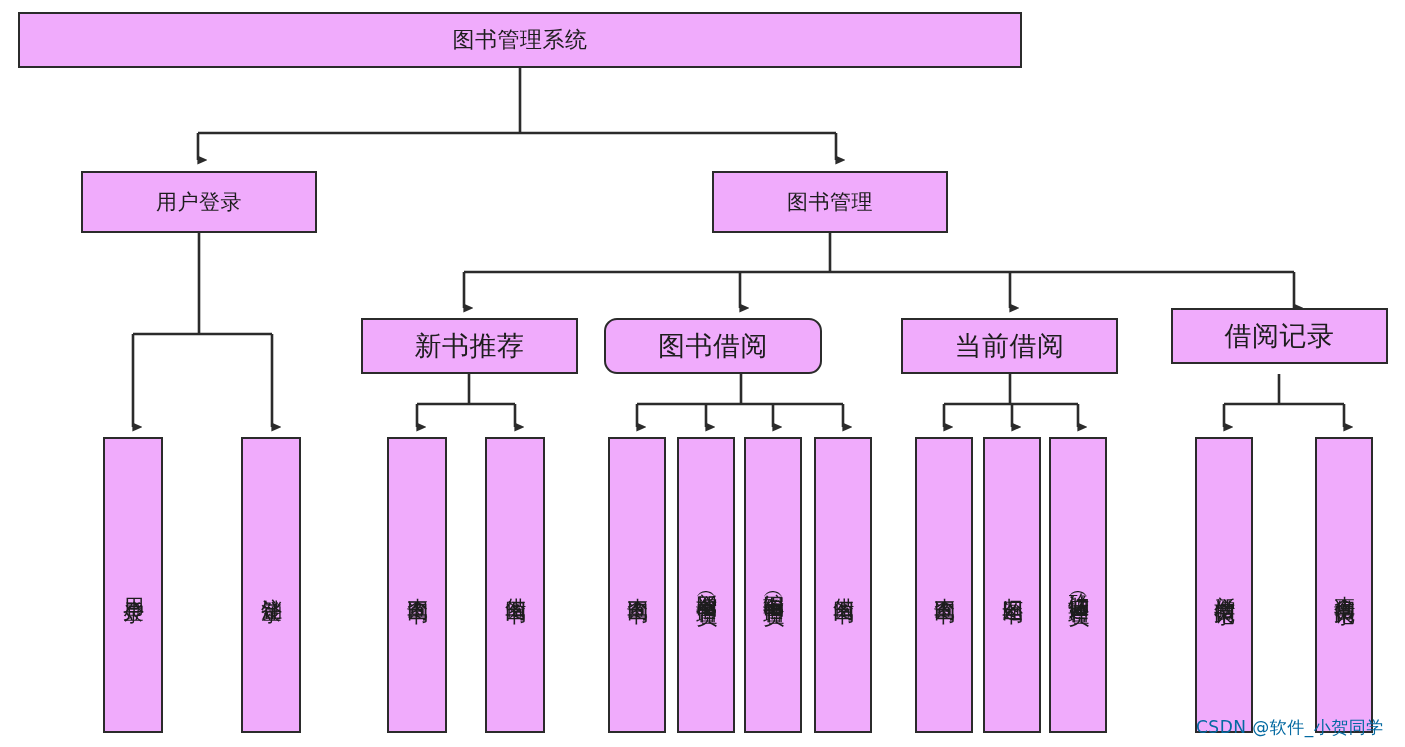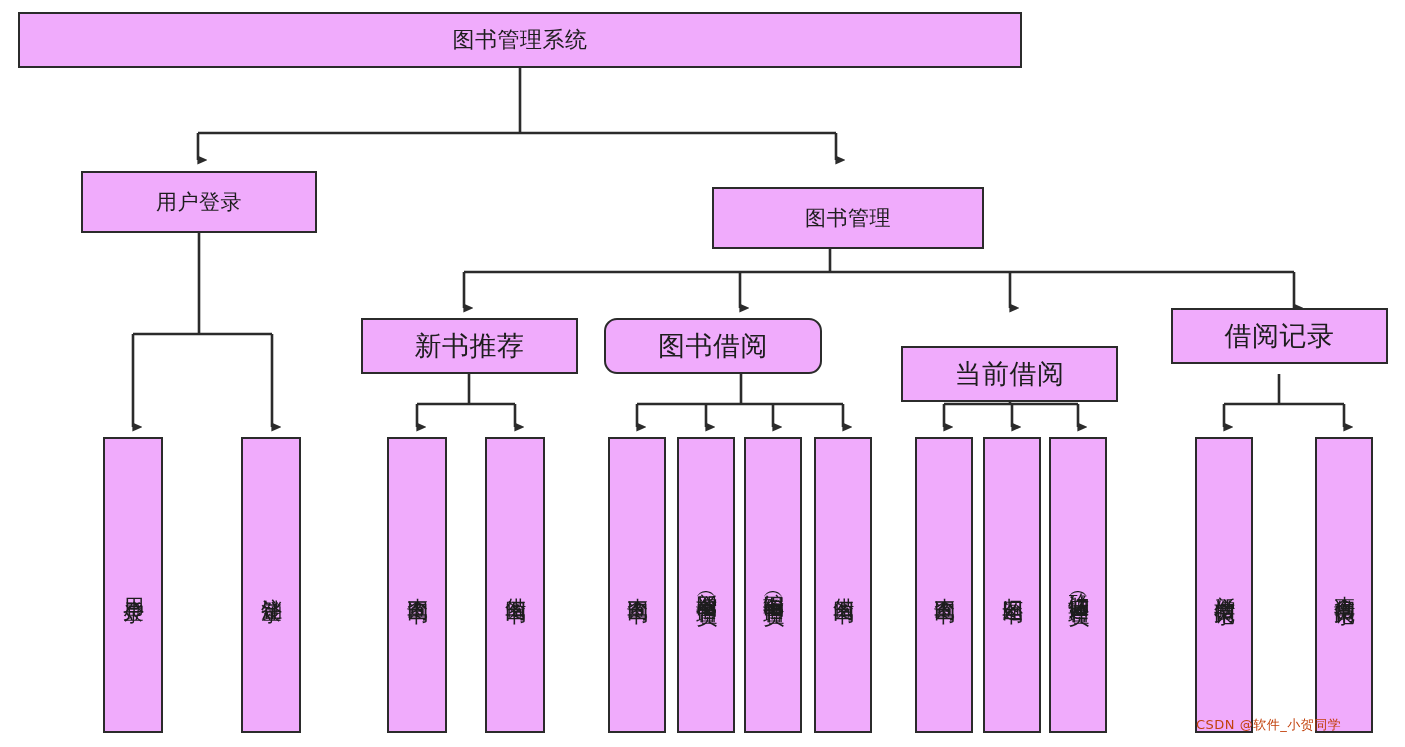--- a/index.html
+++ b/index.html
@@ -60,22 +60,22 @@
     text-orientation: upright;
     -webkit-writing-mode: vertical-rl;
     font-size: 21px;
     line-height: 1.3;
     letter-spacing: 2px;
     white-space: nowrap;
     text-align: center;
   }
   .watermark {
     position: absolute;
-    font-size: 13px;
-    color: #c2410c;
+    font-size: 17px;
+    color: #0369a1;
     letter-spacing: 0.5px;
     white-space: nowrap;
     z-index: 5;
     font-family: "DejaVu Sans", "Liberation Sans", sans-serif;
   }
 </style>
 </head>
 <body>
 
 <div id="diagram-canvas">
@@ -131,33 +131,33 @@
   </svg>
 
   <div class="node node-root" style="left:18px; top:12px; width:1004px; height:56px;">
     <span class="node-label">图书管理系统</span>
   </div>
 
   <div class="node node-branch" style="left:81px; top:171px; width:236px; height:62px;">
     <span class="node-label">用户登录</span>
   </div>
 
-  <div class="node node-branch" style="left:712px; top:171px; width:272px; height:62px;margin-top:16px;">
+  <div class="node node-branch" style="left:712px; top:171px; width:236px; height:62px;">
     <span class="node-label">图书管理</span>
   </div>
 
   <div class="node node-mid" style="left:361px; top:318px; width:217px; height:56px;">
     <span class="node-label">新书推荐</span>
   </div>
 
   <div class="node node-mid" style="left:604px; top:318px; width:218px; height:56px;border-radius:13px;">
     <span class="node-label">图书借阅</span>
   </div>
 
-  <div class="node node-mid" style="left:901px; top:318px; width:217px; height:56px;margin-top:28px;">
+  <div class="node node-mid" style="left:901px; top:318px; width:217px; height:56px;">
     <span class="node-label">当前借阅</span>
   </div>
 
   <div class="node node-mid" style="left:1171px; top:308px; width:217px; height:56px;">
     <span class="node-label">借阅记录</span>
   </div>
 
   <div class="node node-leaf" style="left:103px; top:437px; width:60px; height:296px;">
     <span class="node-label">用户登录</span>
   </div>

